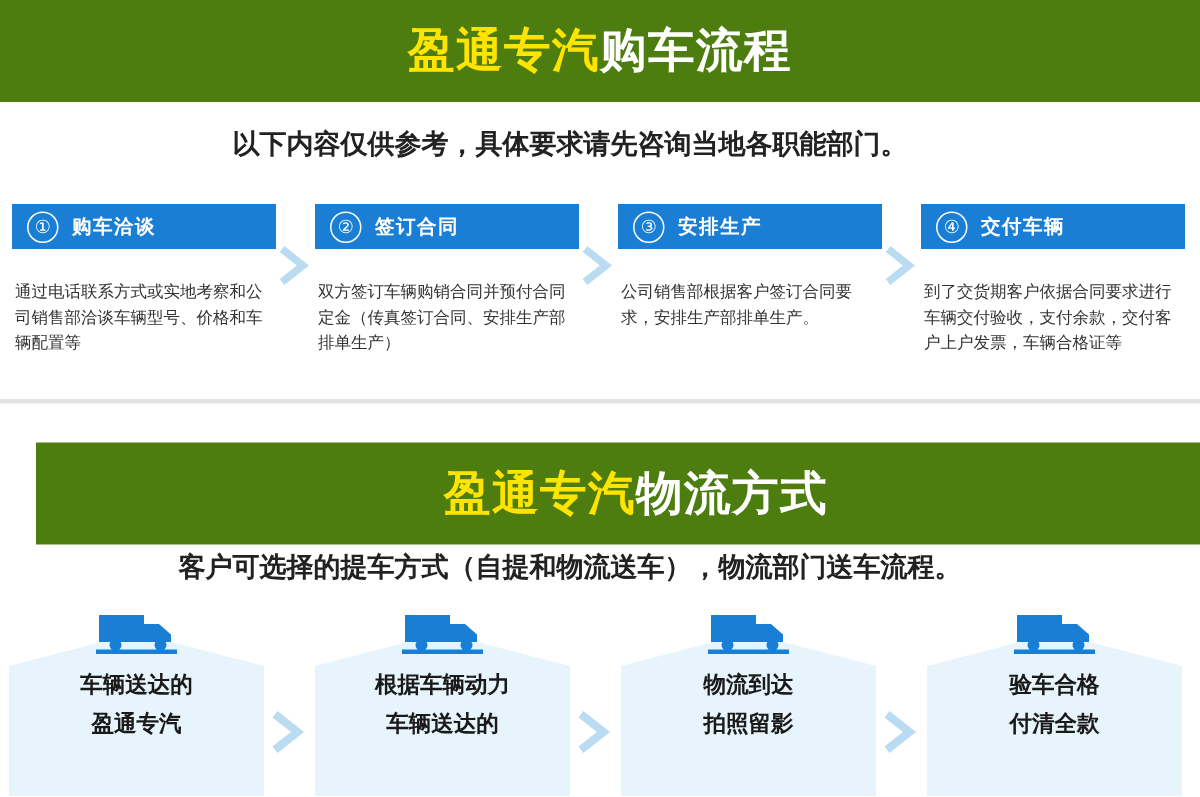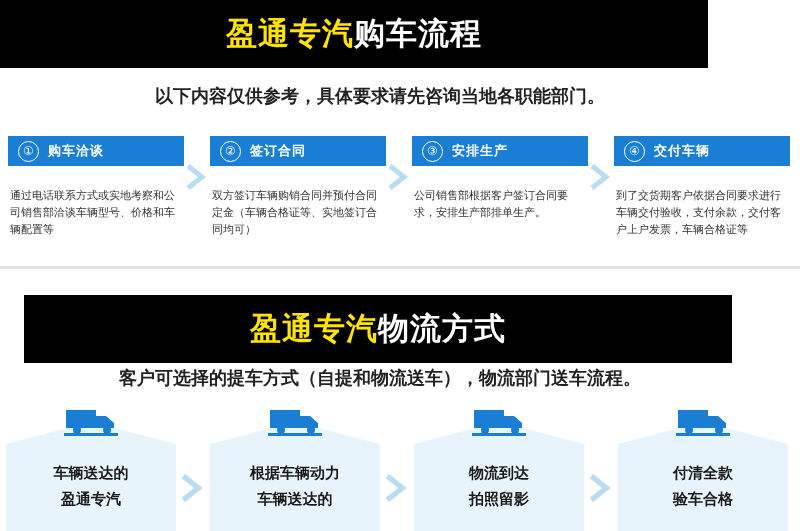--- a/index.html
+++ b/index.html
@@ -16,22 +16,22 @@
   .page {
     position: relative;
     width: 800px;
     height: 531px;
   }
 
   
   .band {
     position: absolute;
     left: 0;
-    width: 708px;
-    background: #000000;
+    width: 800px;
+    background: #4d7c0f;
     display: flex;
     align-items: center;
     justify-content: center;
   }
   #band1 { top: 0; height: 68px; }
   #band2 { top: 295px; height: 68px; margin-left: 24px; }
 
   .band-title {
     font-size: 31px;
     font-weight: bold;
@@ -151,21 +151,21 @@
     position: absolute;
     left: 50%;
     top: 0;
     transform: translateX(-50%);
     width: 54px;
     height: 32px;
   }
   .logi-text {
     position: absolute;
     left: 0;
-    top: 56px;
+    top: 40px;
     width: 170px;
     text-align: center;
     font-size: 15px;
     font-weight: bold;
     color: #1a1a1a;
     line-height: 26px;
   }
   .logi-arrow {
     width: 34px;
     flex: 0 0 auto;
@@ -204,21 +204,21 @@
       <svg width="22" height="26" viewBox="0 0 22 26">
         <path d="M2 2 L16 13 L2 24" fill="none" stroke="#b9dcf2" stroke-width="5" stroke-linecap="butt" stroke-linejoin="miter"></path>
       </svg>
     </div>
 
     <div class="step">
       <div class="step-head">
         <div class="step-num">②</div>
         <div class="step-title">签订合同</div>
       </div>
-      <div class="step-body">双方签订车辆购销合同并预付合同定金（车辆合格证等、实地签订合同均可）</div>
+      <div class="step-body">双方签订车辆购销合同并预付合同定金（传真签订合同、安排生产部排单生产）</div>
     </div>
 
     <div class="arrow">
       <svg width="22" height="26" viewBox="0 0 22 26">
         <path d="M2 2 L16 13 L2 24" fill="none" stroke="#b9dcf2" stroke-width="5"></path>
       </svg>
     </div>
 
     <div class="step">
       <div class="step-head">
@@ -322,20 +322,20 @@
     <div class="logi-card">
       <div class="logi-shape"></div>
       <svg class="truck" viewBox="0 0 54 32">
         <rect x="2" y="6" width="30" height="18" fill="#1a7fd4"></rect>
         <path d="M32 12 L42 12 L50 19 L50 24 L32 24 Z" fill="#1a7fd4"></path>
         <circle cx="13" cy="26" r="4" fill="#1a7fd4"></circle>
         <circle cx="43" cy="26" r="4" fill="#1a7fd4"></circle>
         <rect x="0" y="29" width="54" height="3" fill="#1a7fd4"></rect>
       </svg>
       <div class="logi-text">
+        <div>验车合格</div>
         <div>付清全款</div>
-        <div>验车合格</div>
       </div>
     </div>
 
   </div>
 
 </div>
 
 </body></html>

